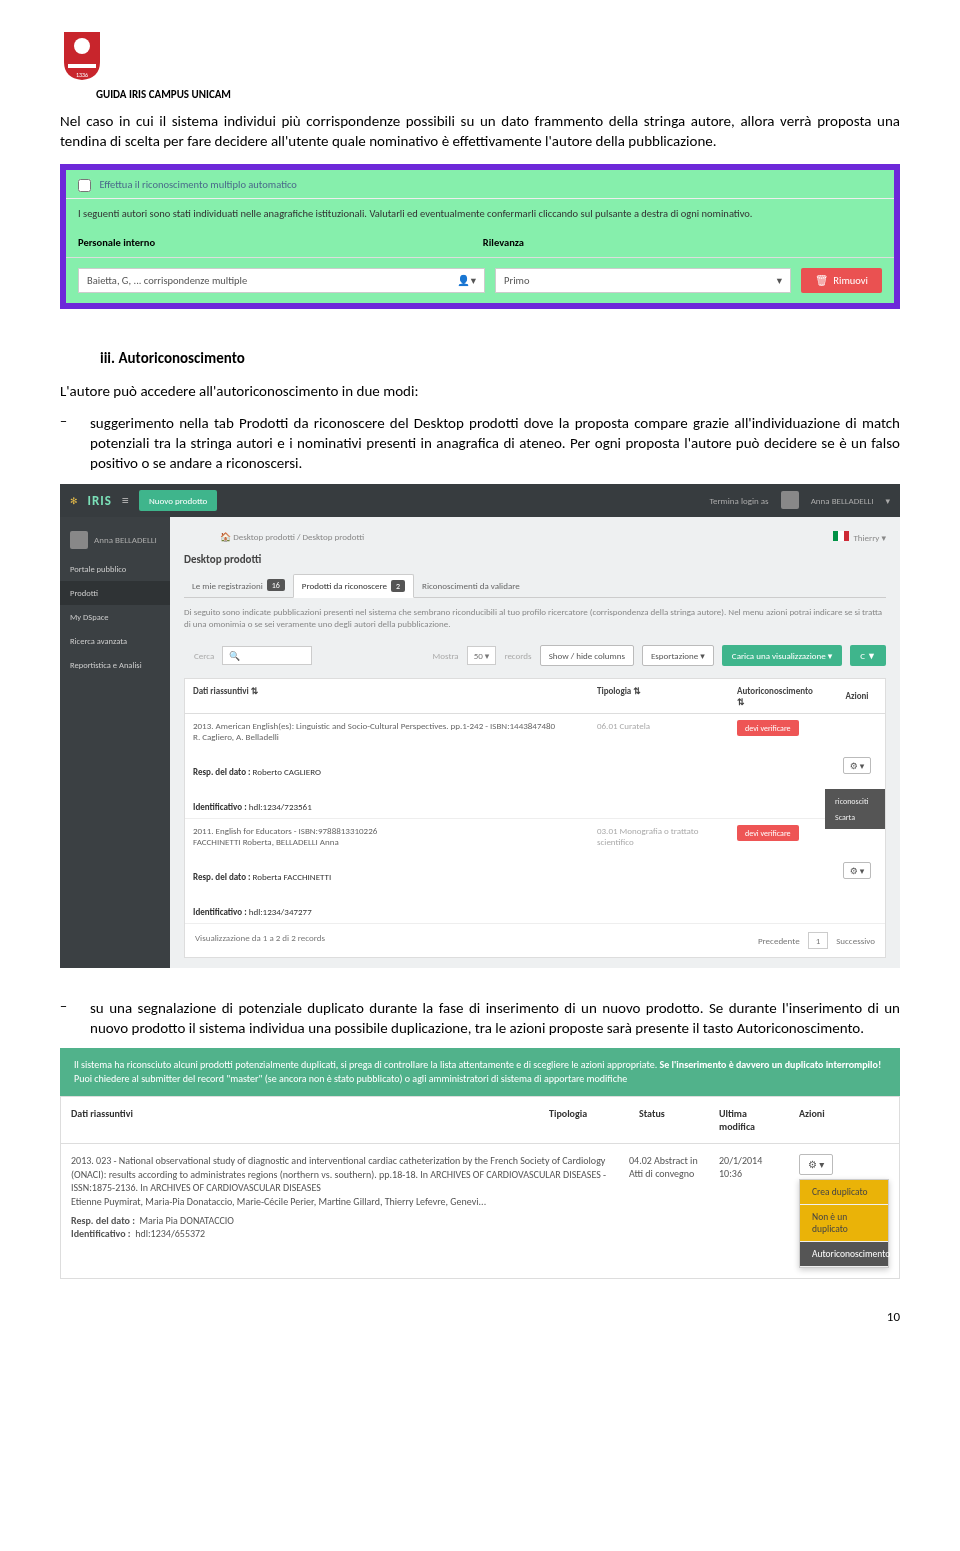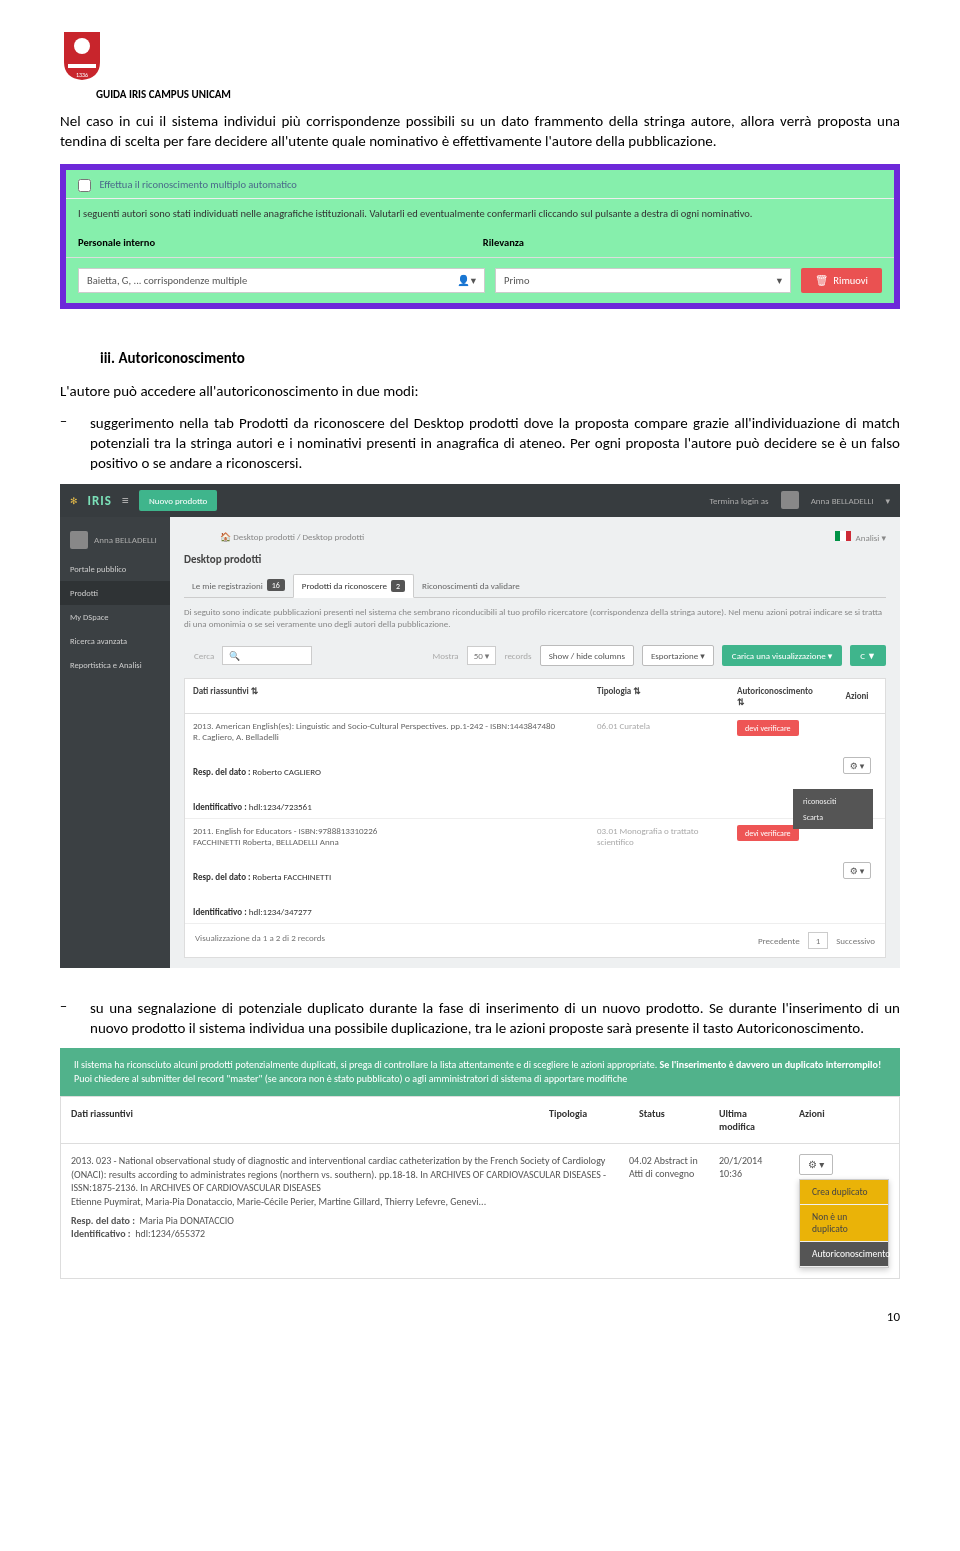--- a/index.html
+++ b/index.html
@@ -190,21 +190,21 @@
       </div>
       <div class="si">Portale pubblico</div>
       <div class="si active">Prodotti</div>
       <div class="si">My DSpace</div>
       <div class="si">Ricerca avanzata</div>
       <div class="si">Reportistica e Analisi</div>
     </div>
     <div class="main">
       <div class="crumb">
         <span>🏠 <span>Desktop prodotti  /  Desktop prodotti</span></span>
-        <span><span class="flag"></span><span>Analisi</span> ▾</span>
+        <span><span class="flag"></span><span>Thierry</span> ▾</span>
       </div>
       <div class="h1">Desktop prodotti</div>
       <div class="tabs">
         <div class="tab">
             <span>Le mie registrazioni</span>
             <span class="badge">16</span>
           </div>
         <div class="tab active">
             <span>Prodotti da riconoscere</span>
             <span class="badge">2</span>
@@ -254,21 +254,21 @@
 FACCHINETTI Roberta, BELLADELLI Anna</div>
             <div class="lab"><b>Resp. del dato :</b> <span>Roberta FACCHINETTI</span></div>
             <div class="lab"><b>Identificativo :</b> <span>hdl:1234/347277</span></div>
           </div>
           <div class="cB">03.01 Monografia o trattato scientifico</div>
           <div class="cC">
             <span class="pill red">devi verificare</span>
           </div>
           <div class="cD" style="position:relative; flex-direction:column;">
             <span class="gear">⚙ ▾</span>
-            <div class="ddm" style="position:absolute; top:-30px; right:12px; width:80px;">
+            <div class="ddm" style="position:absolute; top:-30px; right:0; width:60px;">
               <div>riconosciti</div>
               <div>Scarta</div>
             </div>
           </div>
         </div>
         <div class="pager">
           <span>Visualizzazione da 1 a 2 di 2 records</span>
           <span class="pg">
             <span>Precedente</span>
             <span style="border:1px solid #ccc; padding:2px 7px;">1</span>

